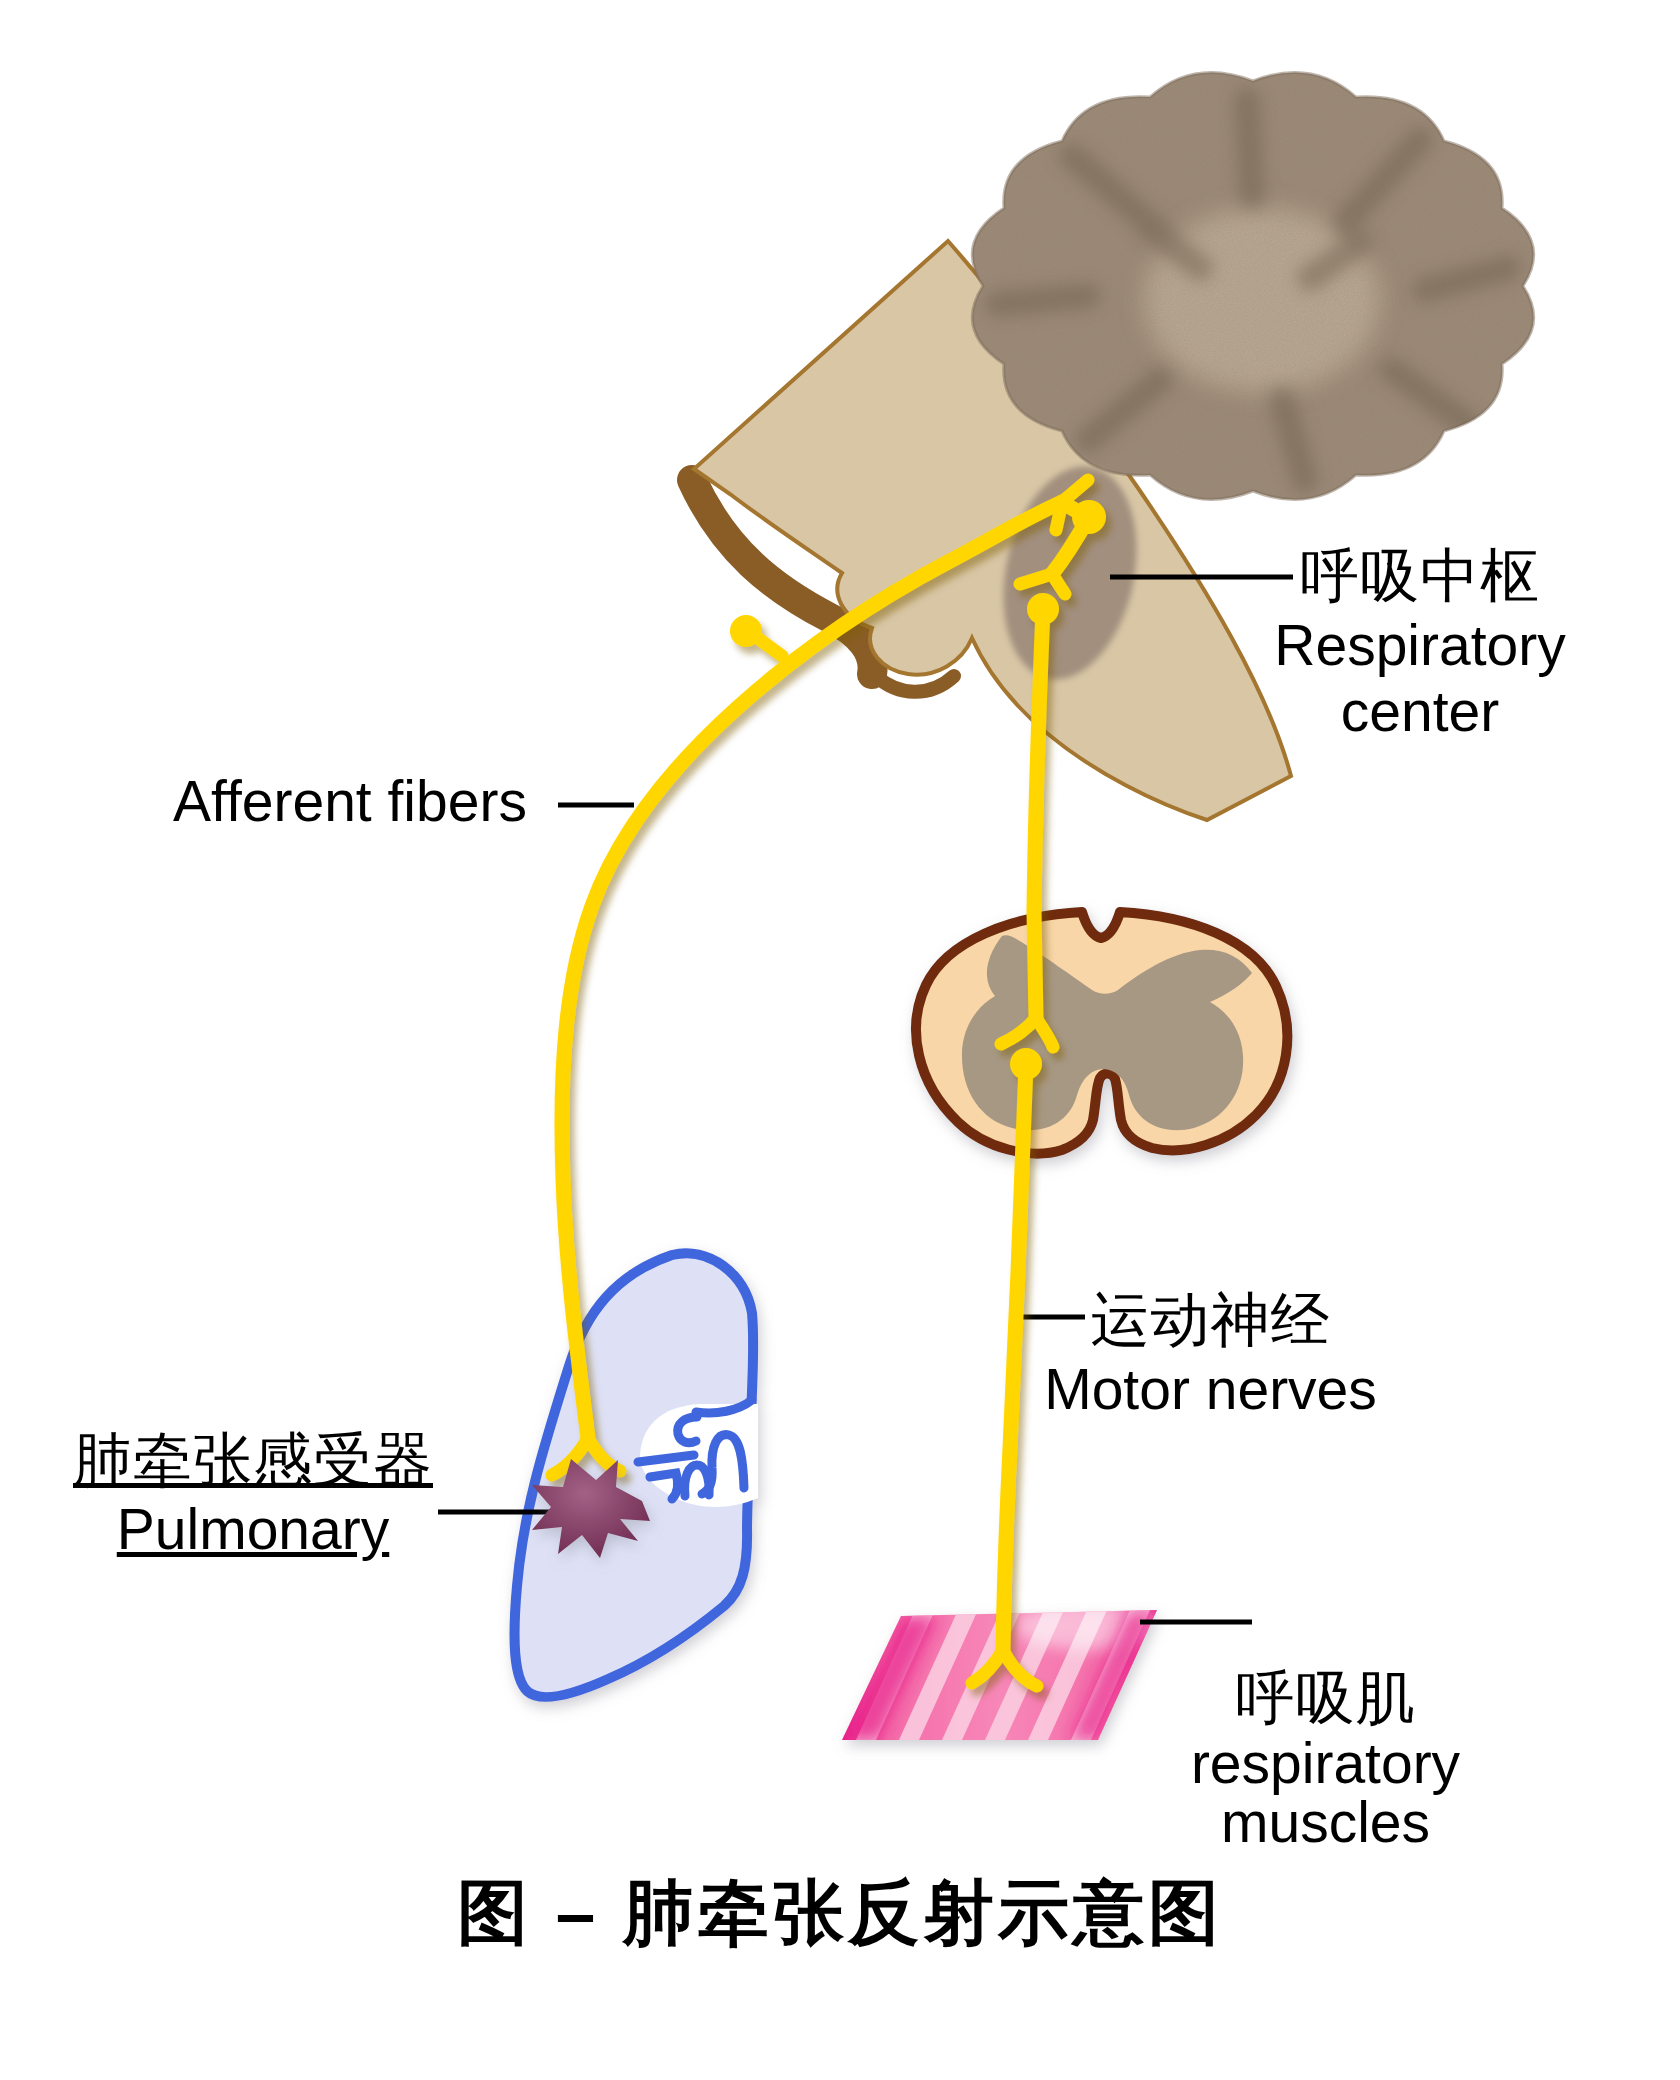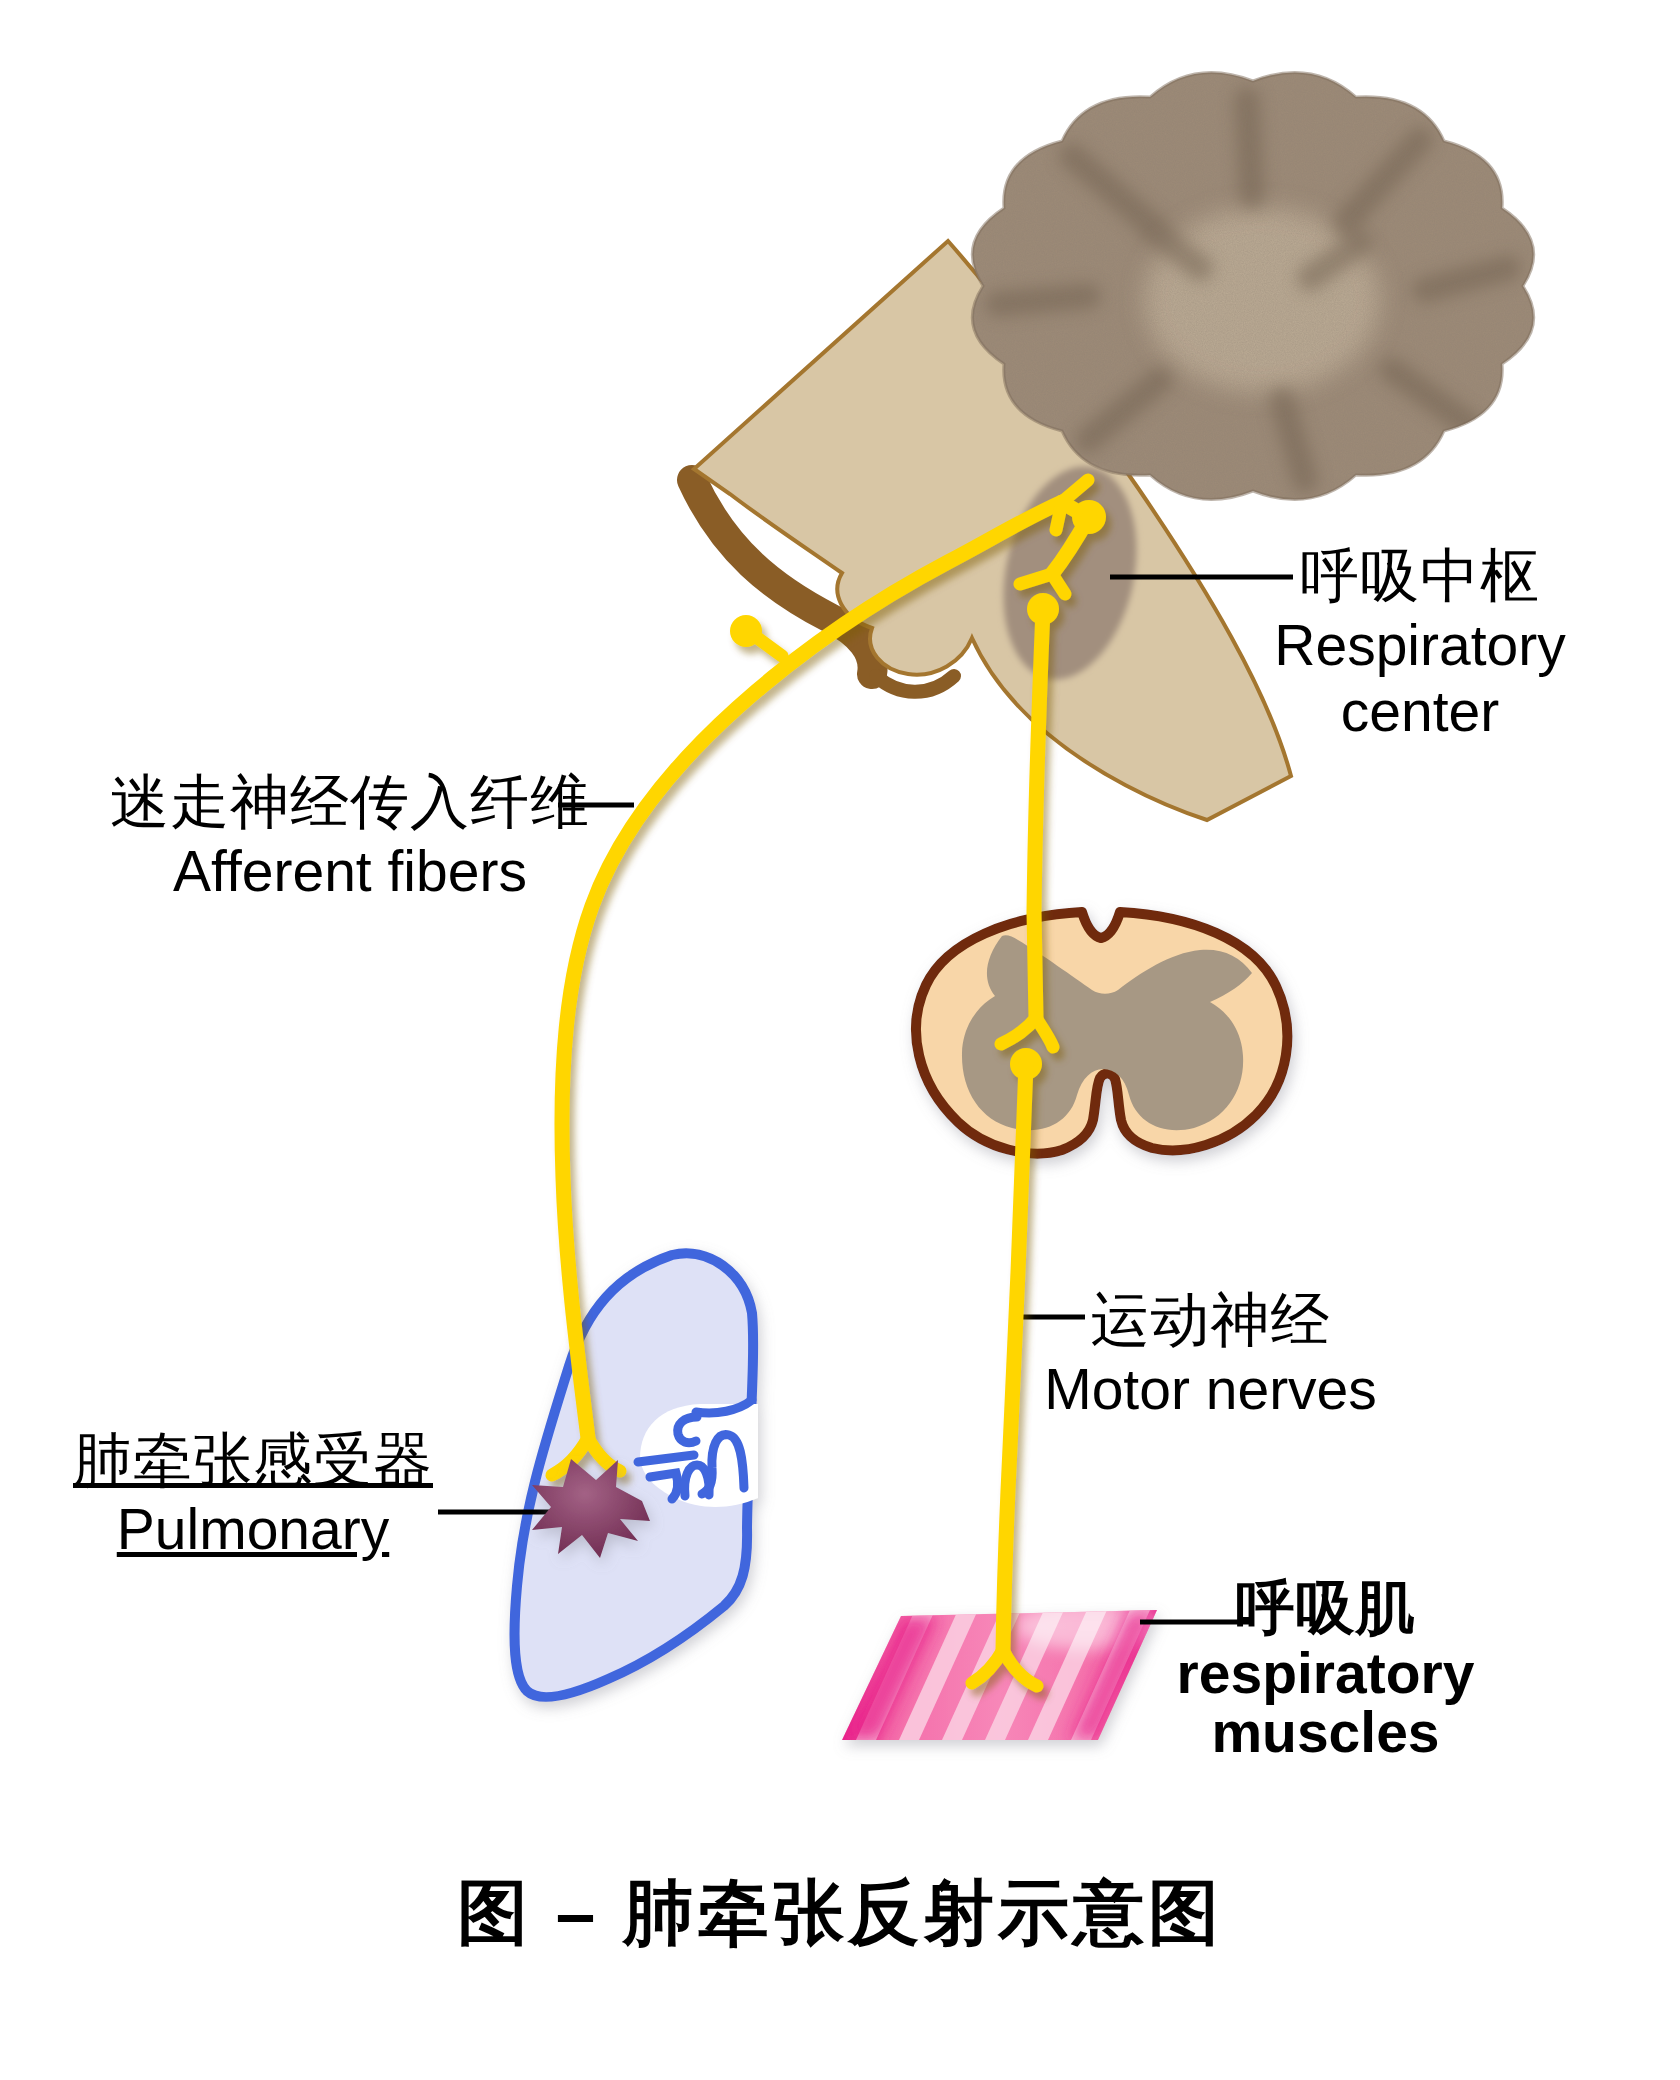--- a/index.html
+++ b/index.html
@@ -177,35 +177,34 @@
   <polygon filter="url(#fSoft)" points="642,1473 616,1459 618,1432 596,1452 571,1431 563,1459 532,1457 551,1479 532,1502 562,1499 558,1526 582,1507 600,1530 608,1505 638,1513 620,1491 650,1493" fill="url(#gStar)"></polygon>
 </svg>
 
 <div class="lbl" style="left:1175px;top:514px;width:490px;">
   <div class="zh">呼吸中枢</div>
   <div class="en">Respiratory</div>
   <div class="en">center</div>
 </div>
 
 <div class="lbl" style="left:95px;top:740px;width:510px;">
-  <div class="zh">迷走神经传入纤维</div>
   <div class="en">Afferent fibers</div>
 </div>
 
 <div class="lbl" style="left:28px;top:1398px;width:450px;text-decoration:underline;">
   <div class="zh">肺牵张感受器</div>
   <div class="en">Pulmonary</div>
 </div>
 
 <div class="lbl" style="left:1008px;top:1258px;width:405px;">
   <div class="zh">运动神经</div>
   <div class="en">Motor nerves</div>
 </div>
 
-<div class="lbl" style="left:1123px;top:1546px;width:405px;font-weight:bold;">
+<div class="lbl" style="left:1123px;top:1636px;width:405px;">
   <div class="zh">呼吸肌</div>
   <div class="en-tight">respiratory</div>
   <div class="en-tight">muscles</div>
 </div>
 
 <div class="lbl title" style="left:0;top:1838px;width:1680px;">图 – 肺牵张反射示意图</div>
 
 </div>
 
 </body></html>

